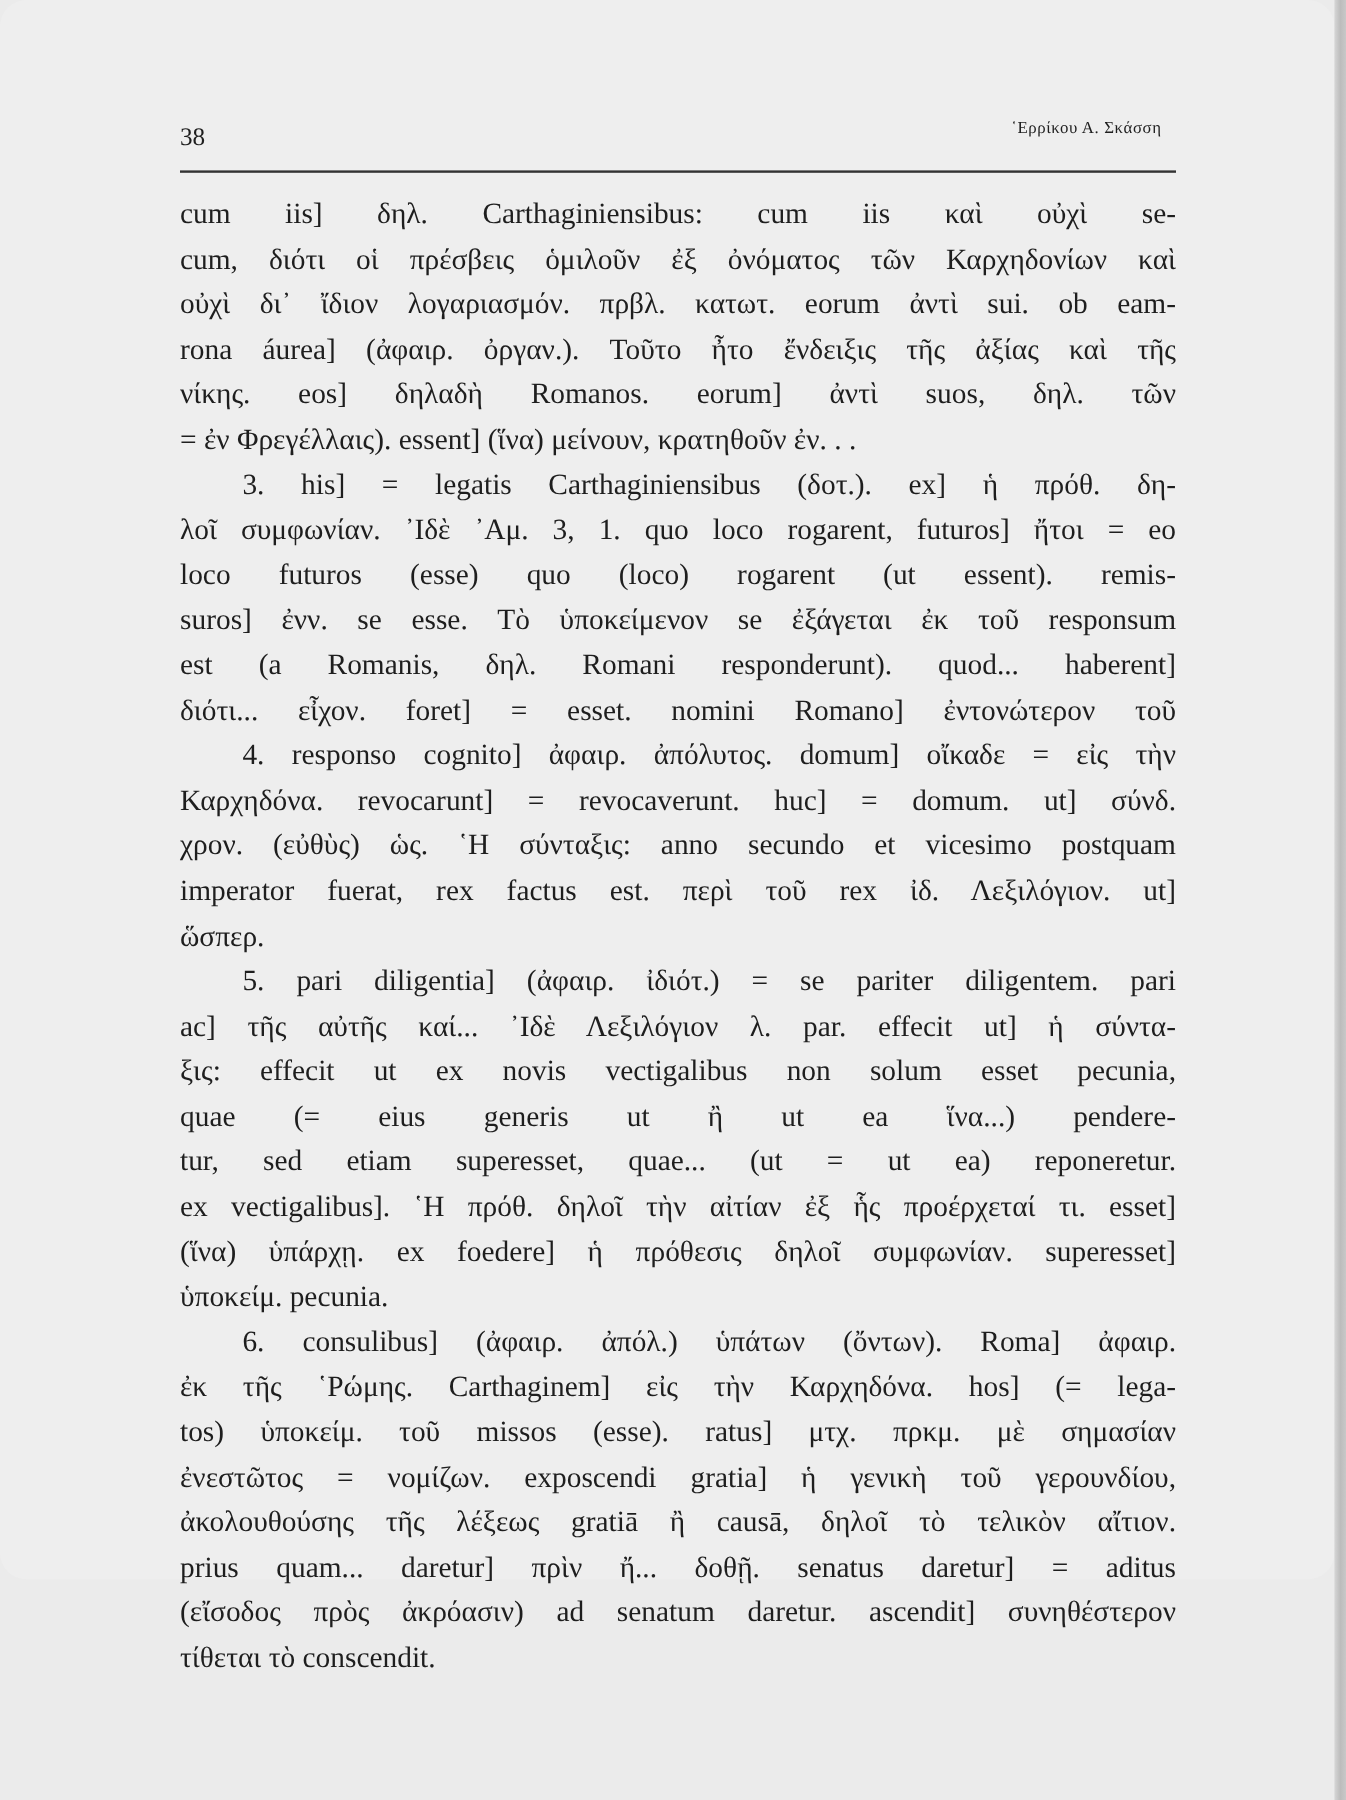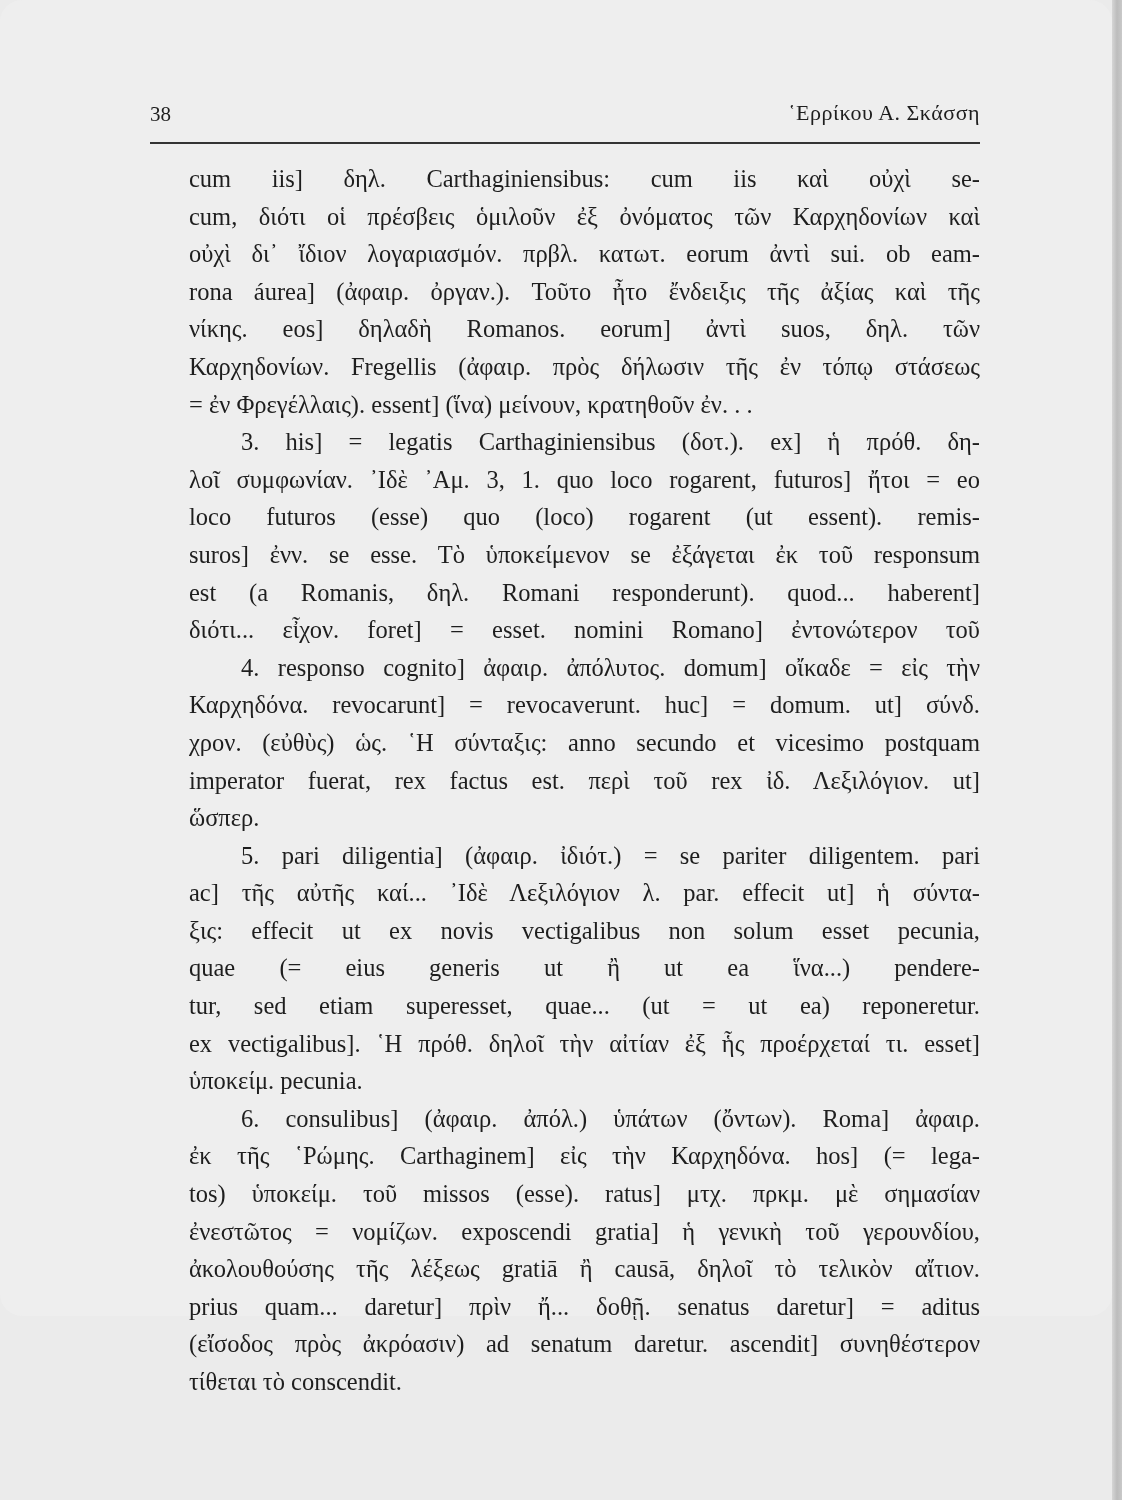--- a/index.html
+++ b/index.html
@@ -19,72 +19,72 @@
     position: absolute; right: 0; top: 0; width: 10px; height: 1500px;
     background: linear-gradient(to right, #d6d6d6, #bcbcbc 50%, #c9c9c9);
   }
   .header {
     position: absolute; left: 150px; top: 98px; width: 830px; height: 40px;
   }
   .page-number {
     position: absolute; left: 0; top: 4px; font-size: 21px;
   }
   .running-head {
-    position: absolute; right: 0; top: 2px; font-size: 22px; letter-spacing: 0.5px;
+    position: absolute; right: 12px; top: 2px; font-size: 14px; letter-spacing: 0.5px;
   }
   .rule {
     position: absolute; left: 150px; top: 142px; width: 830px; height: 1.5px;
     background: #333;
   }
   .body-text {
     position: absolute; left: 150px; top: 160px; width: 830px;
     font-size: 24.5px; line-height: 37.6px;
   }
   .line {
     display: block; white-space: nowrap;
-    text-align: justify; text-align-last: justify; margin-left: 39px;
+    text-align: justify; text-align-last: justify;
   }
   .line.last { text-align-last: left; }
   .line.indent { padding-left: 52px; }
 </style>
 </head>
 <body>
 
 <div class="page">
   <div class="header">
     <span class="page-number">38</span>
     <span class="running-head">῾Ερρίκου Α. Σκάσση</span>
   </div>
   <div class="rule"></div>
 
   <div class="body-text">
     <span class="line">cum iis] δηλ. Carthaginiensibus: cum iis καὶ οὐχὶ se-</span>
     <span class="line">cum, διότι οἱ πρέσβεις ὁμιλοῦν ἐξ ὀνόματος τῶν Καρχηδονίων καὶ</span>
     <span class="line">οὐχὶ δι᾿ ἴδιον λογαριασμόν. πρβλ. κατωτ. eorum ἀντὶ sui. ob eam-</span>
     <span class="line">rona áurea] (ἀφαιρ. ὀργαν.). Τοῦτο ἦτο ἔνδειξις τῆς ἀξίας καὶ τῆς</span>
     <span class="line">νίκης. eos] δηλαδὴ Romanos. eorum] ἀντὶ suos, δηλ. τῶν</span>
-    <span class="line">Καρχηδονίων. Fregellis (ἀφαιρ. πρὸς δήλωσιν τῆς ἐν τόπῳ στάσεως</span>
     <span class="line last">= ἐν Φρεγέλλαις). essent] (ἵνα) μείνουν, κρατηθοῦν ἐν. . .</span>
     <span class="line indent">3. his] = legatis Carthaginiensibus (δοτ.). ex] ἡ πρόθ. δη-</span>
     <span class="line">λοῖ συμφωνίαν. ᾿Ιδὲ ᾿Αμ. 3, 1. quo loco rogarent, futuros] ἤτοι = eo</span>
     <span class="line">loco futuros (esse) quo (loco) rogarent (ut essent). remis-</span>
     <span class="line">suros] ἐνν. se esse. Τὸ ὑποκείμενον se ἐξάγεται ἐκ τοῦ responsum</span>
     <span class="line">est (a Romanis, δηλ. Romani responderunt). quod... haberent]</span>
     <span class="line">διότι... εἶχον. foret] = esset. nomini Romano] ἐντονώτερον τοῦ</span>
     <span class="line indent">4. responso cognito] ἀφαιρ. ἀπόλυτος. domum] οἴκαδε = εἰς τὴν</span>
     <span class="line">Καρχηδόνα. revocarunt] = revocaverunt. huc] = domum. ut] σύνδ.</span>
     <span class="line">χρον. (εὐθὺς) ὡς. ῾Η σύνταξις: anno secundo et vicesimo postquam</span>
     <span class="line">imperator fuerat, rex factus est. περὶ τοῦ rex ἰδ. Λεξιλόγιον. ut]</span>
     <span class="line last">ὥσπερ.</span>
     <span class="line indent">5. pari diligentia] (ἀφαιρ. ἰδιότ.) = se pariter diligentem. pari</span>
     <span class="line">ac] τῆς αὐτῆς καί... ᾿Ιδὲ Λεξιλόγιον λ. par. effecit ut] ἡ σύντα-</span>
     <span class="line">ξις: effecit ut ex novis vectigalibus non solum esset pecunia,</span>
     <span class="line">quae (= eius generis ut ἢ ut ea ἵνα...) pendere-</span>
     <span class="line">tur, sed etiam superesset, quae... (ut = ut ea) reponeretur.</span>
     <span class="line">ex vectigalibus]. ῾Η πρόθ. δηλοῖ τὴν αἰτίαν ἐξ ἧς προέρχεταί τι. esset]</span>
+    <span class="line">(ἵνα) ὑπάρχῃ. ex foedere] ἡ πρόθεσις δηλοῖ συμφωνίαν. superesset]</span>
     <span class="line last">ὑποκείμ. pecunia.</span>
     <span class="line indent">6. consulibus] (ἀφαιρ. ἀπόλ.) ὑπάτων (ὄντων). Roma] ἀφαιρ.</span>
     <span class="line">ἐκ τῆς ῾Ρώμης. Carthaginem] εἰς τὴν Καρχηδόνα. hos] (= lega-</span>
     <span class="line">tos) ὑποκείμ. τοῦ missos (esse). ratus] μτχ. πρκμ. μὲ σημασίαν</span>
     <span class="line">ἐνεστῶτος = νομίζων. exposcendi gratia] ἡ γενικὴ τοῦ γερουνδίου,</span>
     <span class="line">ἀκολουθούσης τῆς λέξεως gratiā ἢ causā, δηλοῖ τὸ τελικὸν αἴτιον.</span>
     <span class="line">prius quam... daretur] πρὶν ἤ... δοθῇ. senatus daretur] = aditus</span>
     <span class="line">(εἴσοδος πρὸς ἀκρόασιν) ad senatum daretur. ascendit] συνηθέστερον</span>
     <span class="line last">τίθεται τὸ conscendit.</span>
   </div>

